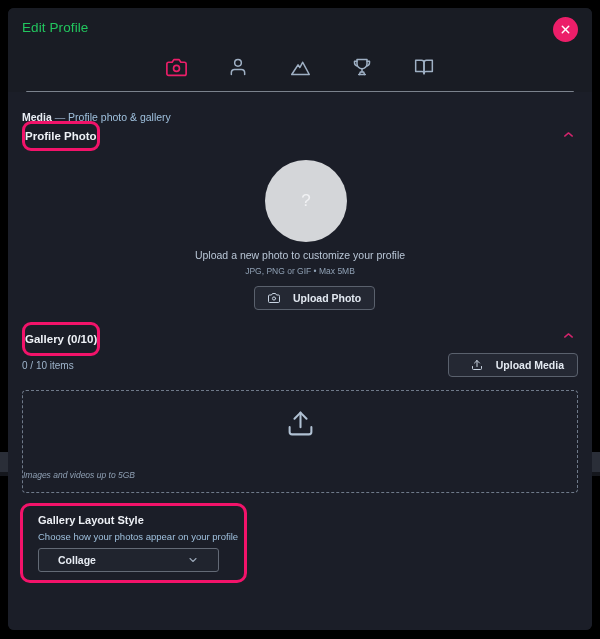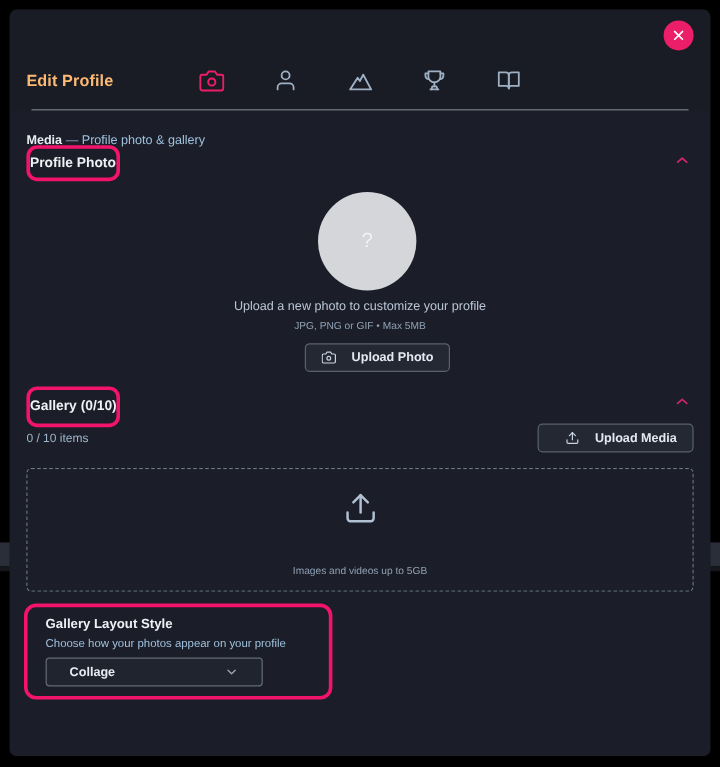--- a/index.html
+++ b/index.html
@@ -33,24 +33,23 @@
   
   .modal-header {
     position: relative;
     height: 84px;
     background: #191c24;
   }
   .modal-title {
     position: absolute;
     left: 14px; top: 12px;
     font-size: 13.5px;
-    font-weight: bold;
-    color: #fdba74;
+    font-weight: normal;
+    color: #22c55e;
     letter-spacing: .1px;
-    margin-top: 40px;
   }
   .close-btn {
     position: absolute;
     right: 14px; top: 9px;
     width: 25px; height: 25px;
     border-radius: 50%;
     background: #ec1e69;
     display: flex; align-items: center; justify-content: center;
     cursor: pointer;
     border: none;
@@ -198,30 +197,30 @@
     color: #b1c1d3;
   }
   .dz-title {
     position: absolute; left: 0; right: 0; top: 58px;
     text-align: center;
     font-size: 11px;
     color: #c6d4e4;
   }
   .dz-sub {
     position: absolute; left: 0; right: 0; top: 79px;
-    text-align: center;
     font-size: 8.5px;
     color: #8fa0b4;
+    font-style: italic;
   }
 
   
   #layout-hl {
     position: absolute;
     left: 12px; top: 411px;
-    width: 257px; height: 80px;
+    width: 227px; height: 80px;
     border: 3px solid #f2136a;
     border-radius: 10px;
     background: #1b1e28;
   }
   .layout-title {
     position: absolute; left: 15px; top: 8px;
     font-size: 11px; font-weight: bold; color: #eef1f6;
   }
   .layout-sub {
     position: absolute; left: 15px; top: 25px;

